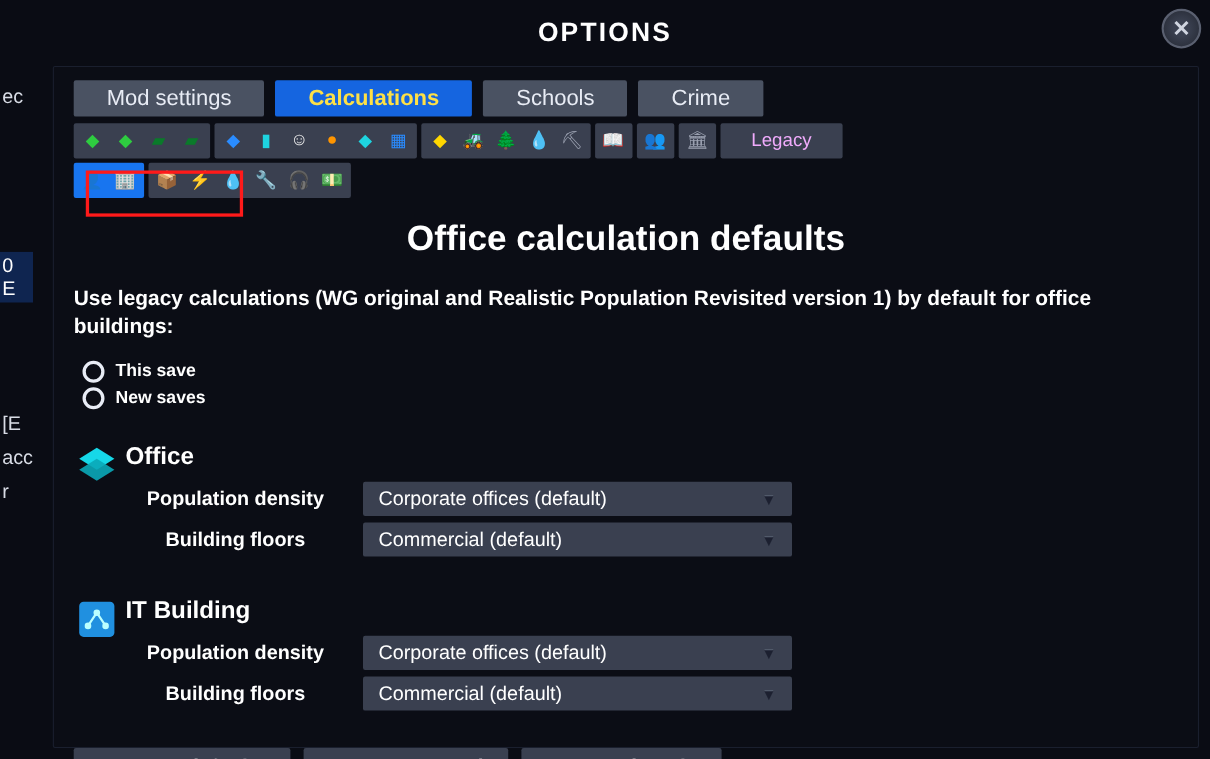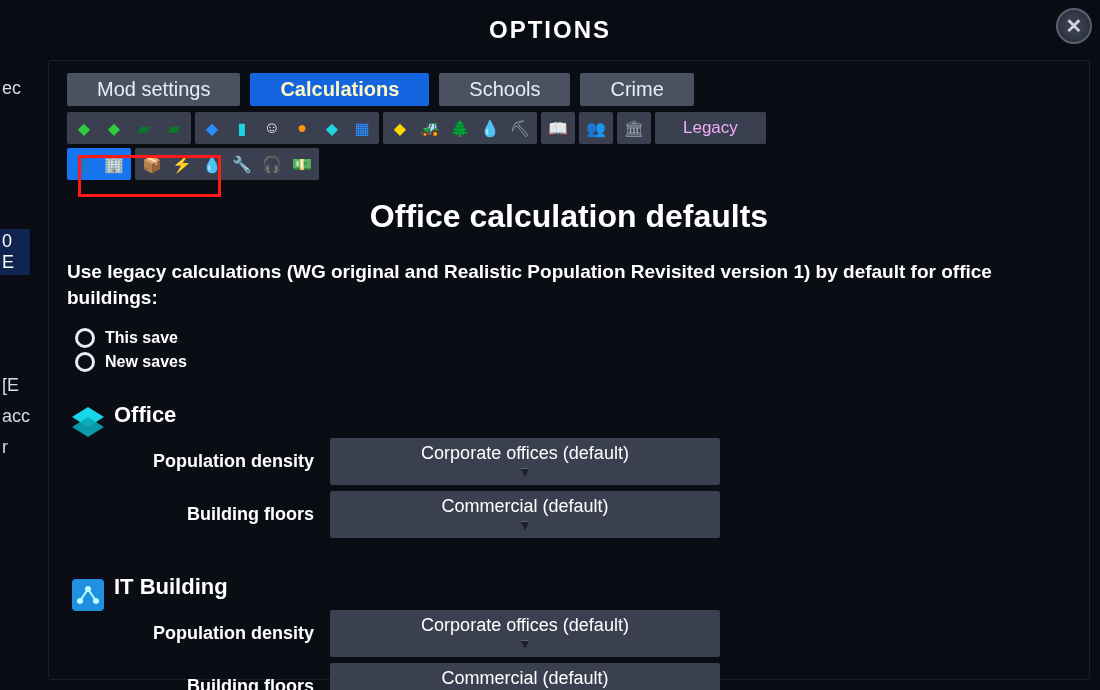--- a/index.html
+++ b/index.html
@@ -66,21 +66,21 @@
       padding: 5px 30px;
       font-size: 20px;
       background: #4a5262;
       color: #e8ecf5;
       margin-right: 6px;
       cursor: pointer;
       border-radius: 2px;
     }
     .tab.active {
       background: #1565e0;
-      color: #fef9c3;
+      color: #fde047;
       font-weight: 600;
     }
     
     .icon-toolbar {
       display: flex;
       gap: 4px;
       margin-bottom: 4px;
       flex-wrap: wrap;
     }
     .icon-group {
@@ -172,35 +172,34 @@
       margin-bottom: 10px;
     }
     .field-row {
       display: flex;
       align-items: center;
       gap: 16px;
       margin: 6px 0;
     }
     .field-label {
       width: 200px;
-      text-align: right;
+      text-align: center;
       font-size: 18px;
       font-weight: 600;
     }
     .dropdown {
       background: #3a4050;
       padding: 5px 14px;
       font-size: 18px;
       width: 390px;
       display: flex;
       justify-content: space-between;
       align-items: center;
       cursor: pointer;
       border-radius: 2px;
-      flex-direction: column;
     }
     .dropdown .arrow {
       font-size: 14px;
       color: #1c2030;
       text-shadow: 0 -1px 0 #5a6272;
     }
     .footer-buttons {
       display: flex;
       gap: 12px;
       margin-top: 28px;

